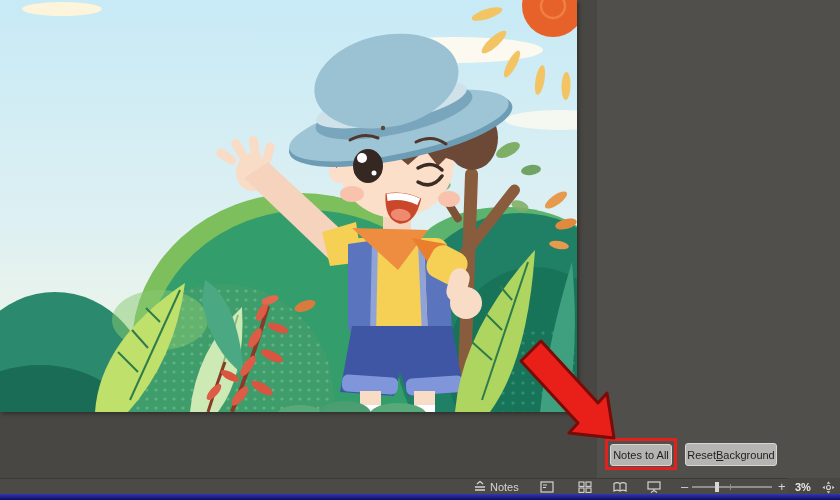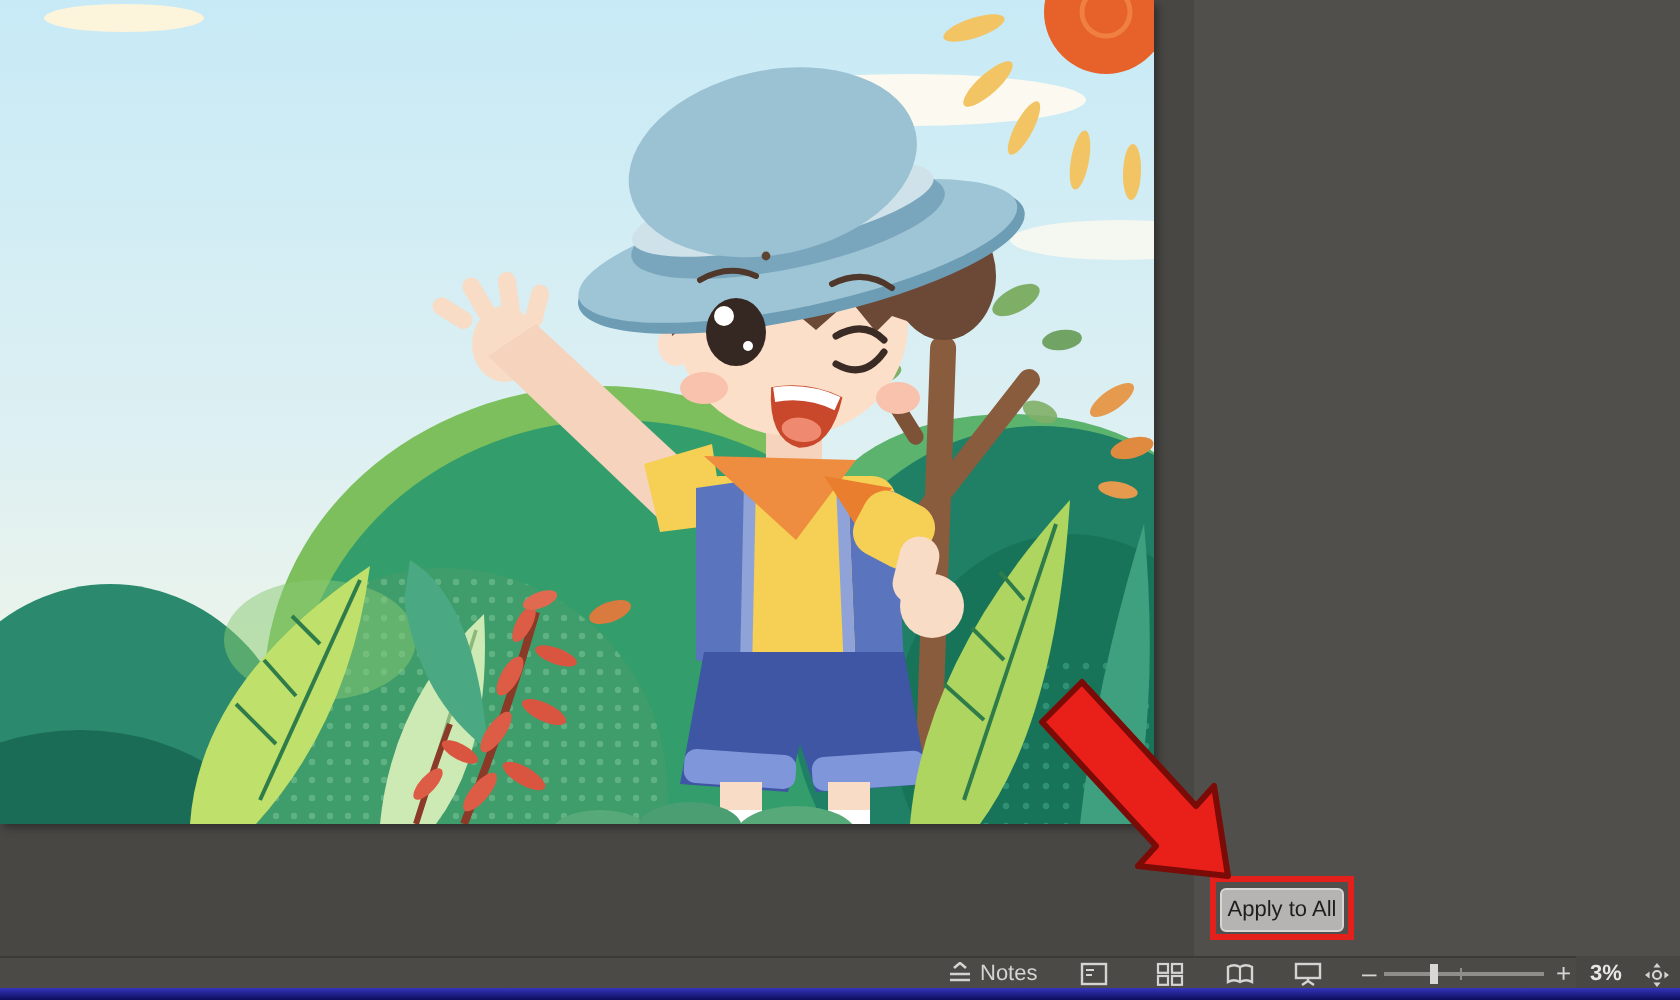--- a/index.html
+++ b/index.html
@@ -181,21 +181,22 @@
         <ellipse cx="262" cy="312" rx="10" ry="4" fill="#dd5c45" transform="rotate(-62 262 312)"></ellipse>
         <ellipse cx="270" cy="300" rx="9" ry="4" fill="#e06a50" transform="rotate(-20 270 300)"></ellipse>
         <ellipse cx="214" cy="392" rx="10" ry="4" fill="#dd5c45" transform="rotate(-48 214 392)"></ellipse>
         <ellipse cx="230" cy="376" rx="10" ry="4" fill="#d9553f" transform="rotate(28 230 376)"></ellipse>
       </g>
     </svg>
   </div>
 
   <div id="panel">
 
-    <button class="btn" style="left:13px; top:444px; width:62px; height:22px">Apply to All</button>
+    <button class="btn" style="left:13px; top:444px; width:62px; height:22px">Notes to All</button>
+    <button class="btn" style="left:88px; top:443px; width:92px; height:23px">Reset <u>B</u>ackground</button>
   </div>
 
   <div id="highlight-box"></div>
   <svg id="arrow-svg" viewBox="0 0 120 135">
     <polygon points="31,26 88,88 97,78 104,123 59,118 68,108 11,46" fill="#e9201a" stroke="#7a0b07" stroke-width="3" stroke-linejoin="round"></polygon>
   </svg>
 
   <div id="statusbar">
     <svg class="sicon" style="left:473px" width="14" height="12" viewBox="0 0 14 12">
       <path d="M4,3 L7,0.5 L10,3" fill="none" stroke="currentColor" stroke-width="1.3"></path>

